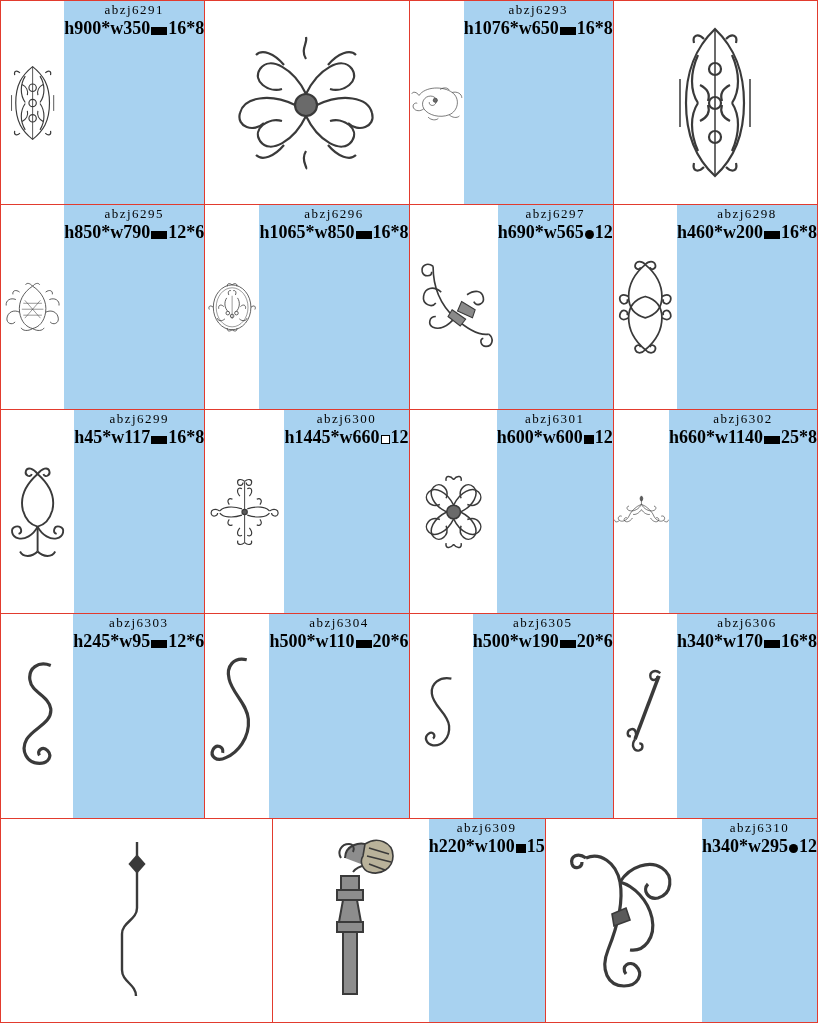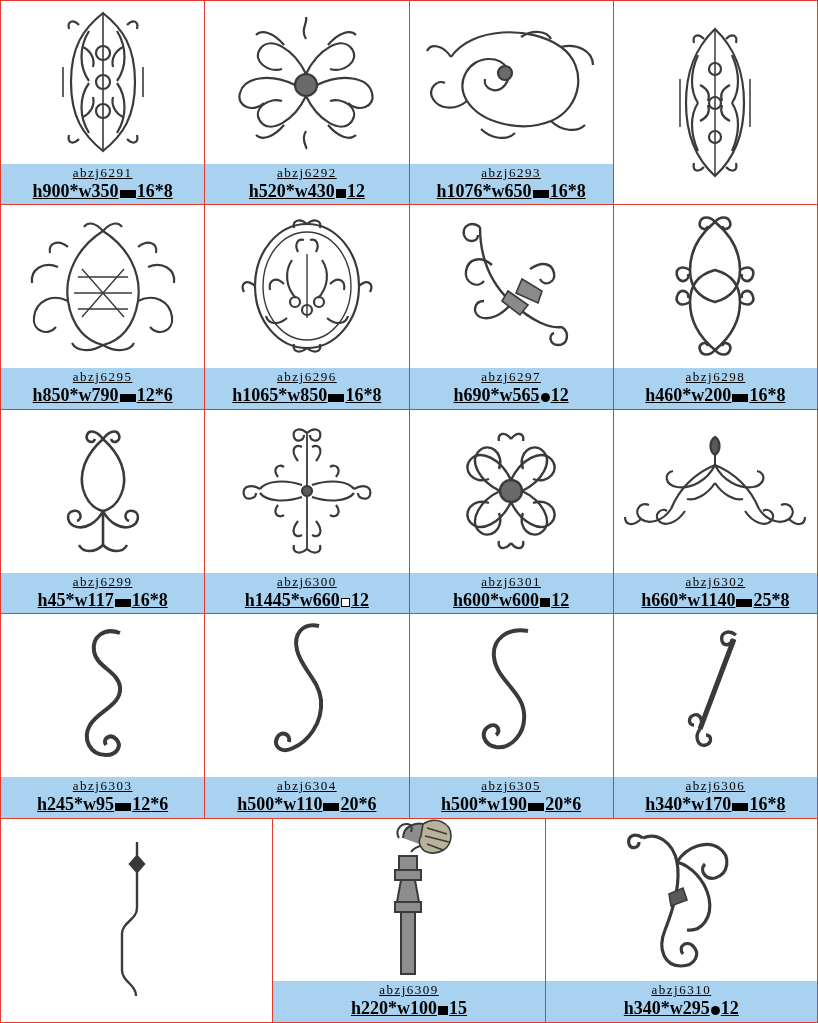--- a/index.html
+++ b/index.html
@@ -27,24 +27,23 @@
     border-bottom: 1px solid #e23b2e;
     min-height: 0;
   }
   .row:last-child {
     border-bottom: none;
   }
   .cell {
     flex: 1 1 0;
     border-right: 1px solid #e23b2e;
     display: flex;
-    flex-direction: column;
+    flex-direction: row;
     min-width: 0;
     box-sizing: border-box;
-    text-decoration: underline;
   }
   .cell:last-child {
     border-right: none;
   }
   .art {
     flex: 1 1 auto;
     display: flex;
     align-items: center;
     justify-content: center;
     overflow: hidden;
@@ -144,24 +143,20 @@
           <path d="M82 59 C94 34 118 20 128 34 C136 46 120 58 106 54"></path>
           <path d="M82 81 C70 106 46 120 36 106 C28 94 44 82 58 86"></path>
           <path d="M82 81 C94 106 118 120 128 106 C136 94 120 82 106 86"></path>
           <path d="M71 70 C46 58 20 62 16 78 C12 92 30 98 40 88"></path>
           <path d="M93 70 C118 58 144 62 148 78 C152 92 134 98 124 88"></path>
           <path d="M60 30 C50 18 38 14 32 20 M104 30 C114 18 126 14 132 20"></path>
           <path d="M60 110 C50 122 38 126 32 120 M104 110 C114 122 126 126 132 120"></path>
           <path d="M82 24 C76 14 84 8 82 2"></path>
           <path d="M82 116 C76 126 84 132 82 134"></path>
         </svg>
-      </div>
-      <div class="caption">
-        <div class="code">abzj6292</div>
-        <div class="spec"><span>h520*w430</span><span class="glyph-sq"></span><span>12</span></div>
       </div>
     </div>
 
     <div class="cell">
       <div class="art">
         <svg width="180" height="130" viewBox="0 0 180 130" fill="none" stroke="#3a3a3a" stroke-width="2.2">
           <path d="M30 40 C50 10 110 8 140 30 C168 50 160 92 130 104 C100 116 60 106 46 84 C34 64 48 42 68 42 C86 42 92 58 84 68 C76 78 62 72 64 62"></path>
           <path d="M140 30 C156 26 172 34 172 48"></path>
           <path d="M130 104 C140 114 156 116 164 108"></path>
           <path d="M46 84 C34 94 18 92 12 82 C6 72 16 62 24 66"></path>

